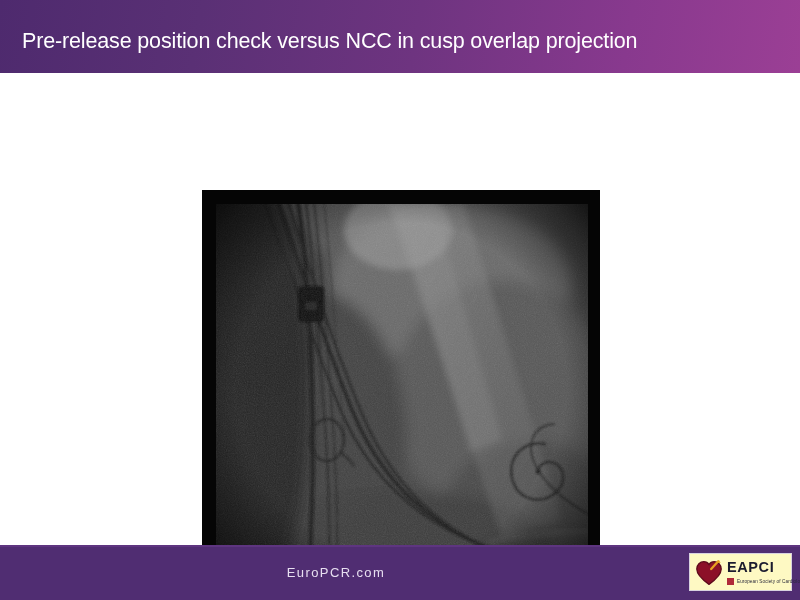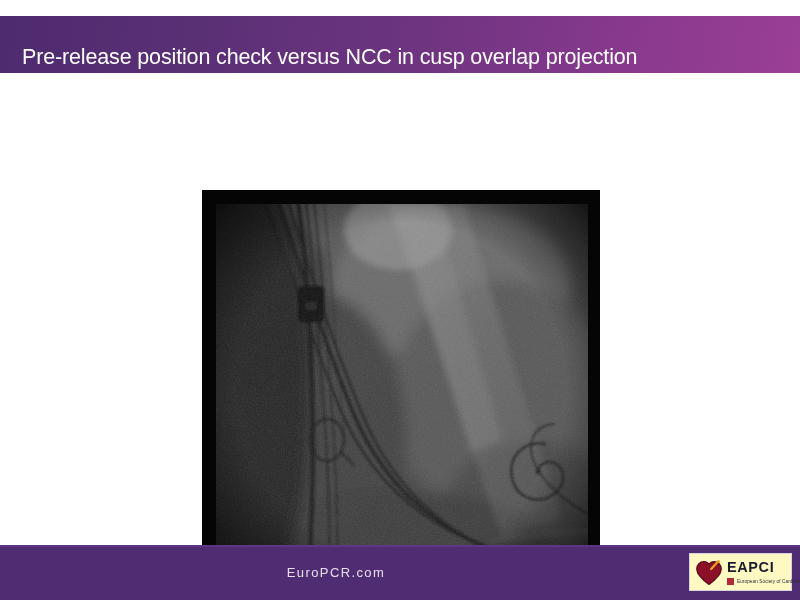--- a/index.html
+++ b/index.html
@@ -16,21 +16,20 @@
   }
 
   
   #header-bar {
     position: absolute;
     left: 0;
     top: 0;
     width: 800px;
     height: 73px;
     background: linear-gradient(100deg, #4e2a6e 0%, #5a3075 25%, #6e3480 52%, #88398e 78%, #9b3f95 100%);
-    margin-top: 16px;
   }
   #slide-title {
     position: absolute;
     left: 22px;
     top: 29px;
     font-size: 21.5px;
     color: #ffffff;
     letter-spacing: -0.15px;
     white-space: nowrap;
     font-weight: 400;

